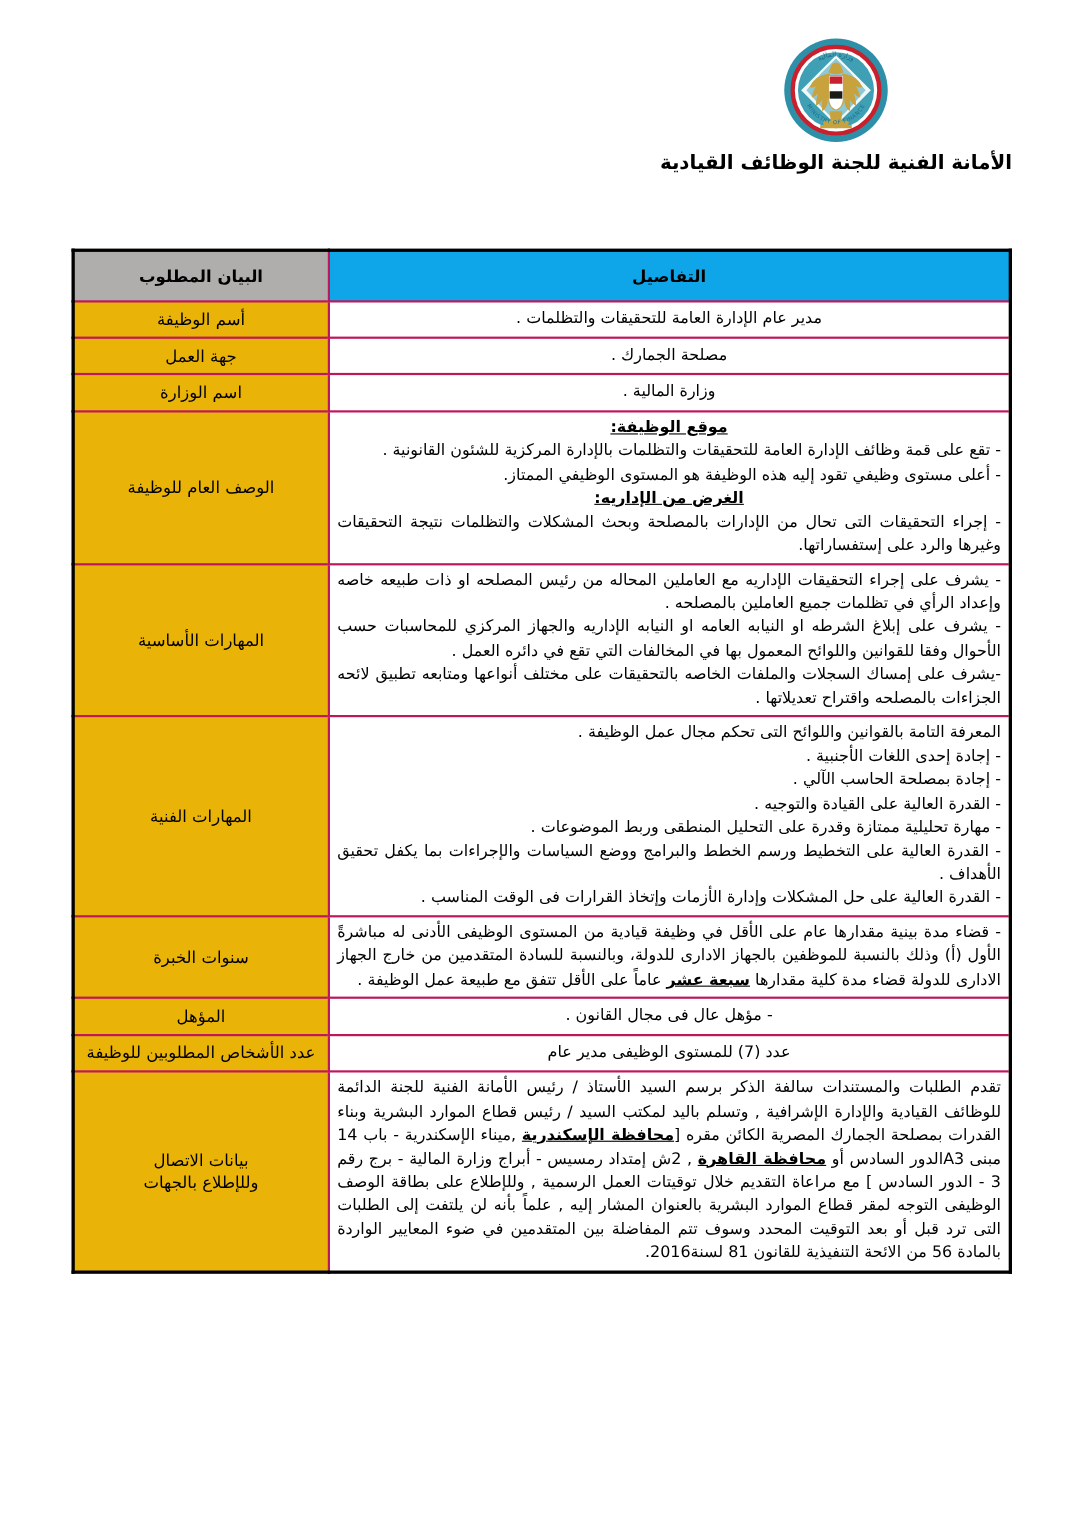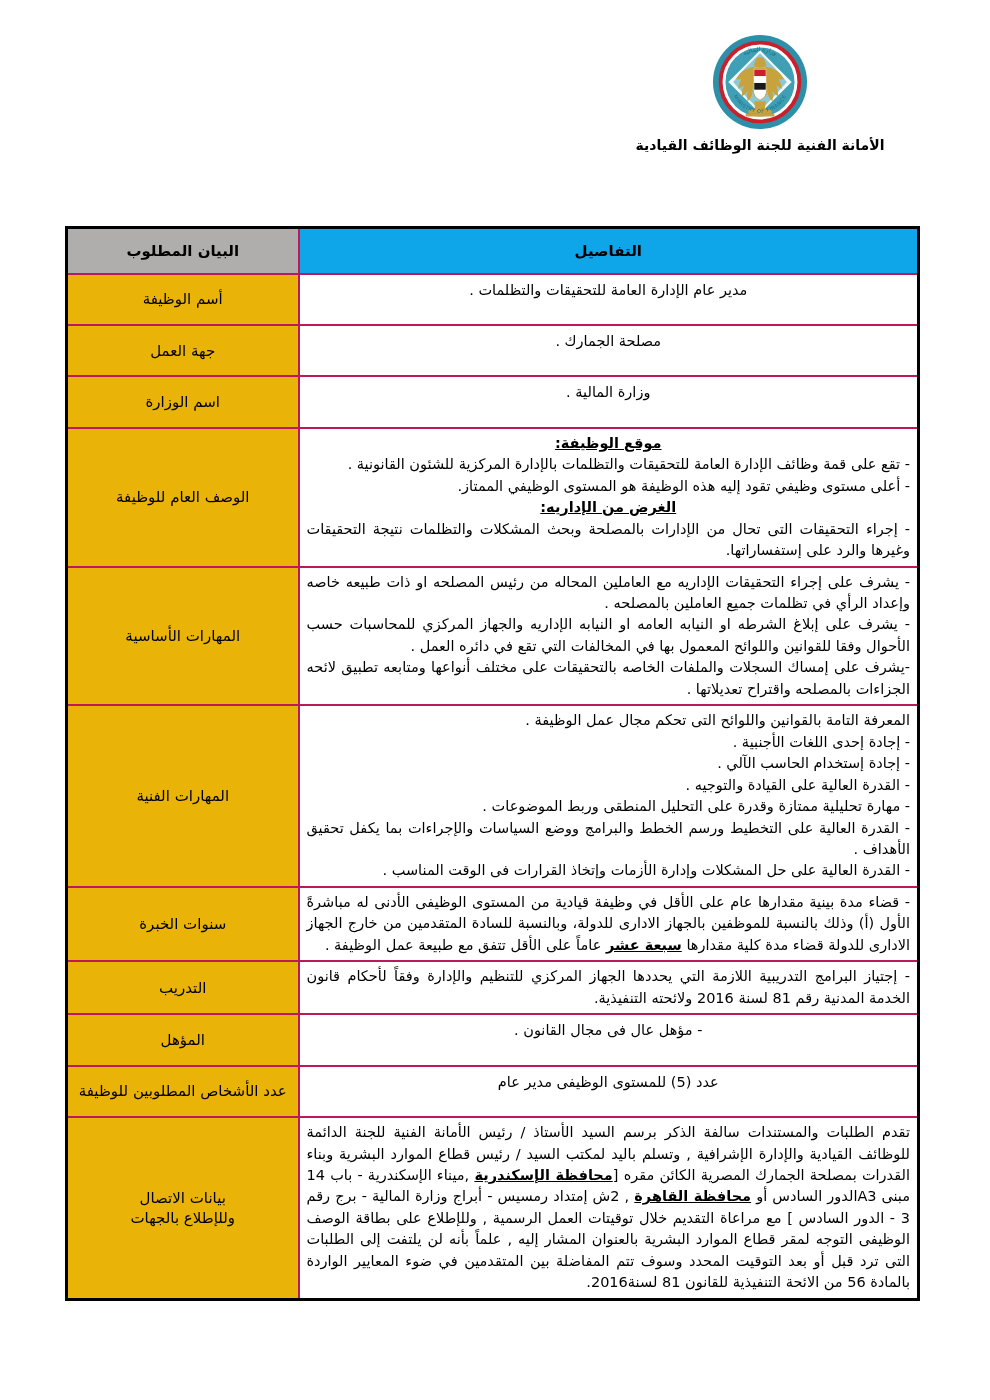--- a/index.html
+++ b/index.html
@@ -42,21 +42,21 @@
   .emblem {
     width: 96px;
     height: 96px;
     display: block;
   }
   .header-lines {
     margin-top: 6px;
     line-height: 1.42;
   }
   .header-line {
-    font-size: 14px;
+    font-size: 18px;
     font-weight: bold;
     letter-spacing: 0;
     white-space: nowrap;
   }
 
   
   .job-table-wrap {
     position: absolute;
     right: 70px;
     top: 226px;
@@ -103,21 +103,21 @@
     text-align: justify;
     text-align-last: center;
     font-size: 14.5px;
     line-height: 1.48;
     letter-spacing: -0.15px;
   }
   td.cell-detail.one-line {
     text-align: center;
     text-align-last: center;
     padding-top: 5px;
-    padding-bottom: 23px;
+    padding-bottom: 5px;
     margin-top: 10px;
   }
   td.cell-detail p {
     margin: 0;
     padding: 0;
   }
   td.cell-detail p.blockline {
     text-align: justify;
     text-align-last: right;
   }
@@ -231,50 +231,44 @@
           <p class="blockline">- يشرف على إبلاغ الشرطه او النيابه العامه او النيابه الإداريه والجهاز المركزي للمحاسبات حسب الأحوال وفقا للقوانين واللوائح المعمول بها في المخالفات التي تقع في دائره العمل .</p>
           <p class="blockline">-يشرف على إمساك السجلات والملفات الخاصه بالتحقيقات على مختلف أنواعها ومتابعه تطبيق لائحه الجزاءات بالمصلحه واقتراح تعديلاتها .</p>
         </td>
         <td class="cell-label">المهارات الأساسية</td>
       </tr>
 
       <tr>
         <td class="cell-detail">
           <p class="blockline">المعرفة التامة بالقوانين واللوائح التى تحكم مجال عمل الوظيفة .</p>
           <p class="blockline">- إجادة إحدى اللغات الأجنبية .</p>
-          <p class="blockline">- إجادة إستخدام الحاسب الآلي .</p>
+          <p class="blockline">- إجادة بمصلحة الحاسب الآلي .</p>
           <p class="blockline">- القدرة العالية على القيادة والتوجيه .</p>
           <p class="blockline">- مهارة تحليلية ممتازة وقدرة على التحليل المنطقى وربط الموضوعات .</p>
           <p class="blockline">- القدرة العالية على التخطيط ورسم الخطط والبرامج ووضع السياسات والإجراءات بما يكفل تحقيق الأهداف .</p>
           <p class="blockline">- القدرة العالية على حل المشكلات وإدارة الأزمات وإتخاذ القرارات فى الوقت المناسب .</p>
         </td>
         <td class="cell-label">المهارات الفنية</td>
       </tr>
 
       <tr>
         <td class="cell-detail">
           <p class="blockline"><span>- قضاء مدة بينية مقدارها عام على الأقل في وظيفة قيادية من المستوى الوظيفى الأدنى له مباشرةً الأول (أ) وذلك بالنسبة للموظفين بالجهاز الادارى للدولة، وبالنسبة للسادة المتقدمين من خارج الجهاز الادارى للدولة قضاء مدة كلية مقدارها </span><span class="u-bold">سبعة عشر</span><span> عاماً على الأقل تتفق مع طبيعة عمل الوظيفة .</span></p>
         </td>
         <td class="cell-label">سنوات الخبرة</td>
       </tr>
 
-      <tr>
-        <td class="cell-detail">
-          <p class="blockline">- إجتياز البرامج التدريبية اللازمة التي يحددها الجهاز المركزي للتنظيم والإدارة وفقاً لأحكام قانون الخدمة المدنية رقم 81 لسنة 2016 ولائحته التنفيذية.</p>
-        </td>
-        <td class="cell-label">التدريب</td>
-      </tr>
 
       <tr>
         <td class="cell-detail one-line">- مؤهل عال فى مجال القانون .</td>
         <td class="cell-label">المؤهل</td>
       </tr>
 
       <tr>
-        <td class="cell-detail one-line">عدد (5) للمستوى الوظيفى مدير عام</td>
+        <td class="cell-detail one-line">عدد (7) للمستوى الوظيفى مدير عام</td>
         <td class="cell-label">عدد الأشخاص المطلوبين للوظيفة</td>
       </tr>
 
       <tr>
         <td class="cell-detail">
           <p class="blockline"><span>تقدم الطلبات والمستندات سالفة الذكر برسم السيد الأستاذ / رئيس الأمانة الفنية للجنة الدائمة للوظائف القيادية والإدارة الإشرافية , وتسلم باليد لمكتب السيد / رئيس قطاع الموارد البشرية وبناء القدرات بمصلحة الجمارك المصرية الكائن مقره </span><span>[</span><span class="u-bold">محافظة الإسكندرية</span><span> ,ميناء الإسكندرية - باب 14 مبنى A3الدور السادس أو </span><span class="u-bold">محافظة القاهرة</span><span> , 2ش إمتداد رمسيس - أبراج وزارة المالية - برج رقم 3 - الدور السادس  ] مع مراعاة التقديم خلال توقيتات العمل الرسمية  , وللإطلاع على بطاقة الوصف الوظيفى التوجه لمقر قطاع الموارد البشرية بالعنوان المشار إليه , علماً بأنه لن يلتفت إلى الطلبات التى ترد قبل أو بعد التوقيت المحدد وسوف تتم المفاضلة بين المتقدمين في ضوء المعايير الواردة بالمادة 56 من الائحة التنفيذية للقانون 81 لسنة2016.</span></p>
         </td>
         <td class="cell-label">
           <span>بيانات الاتصال</span><br>
           <span>وللإطلاع بالجهات</span>

